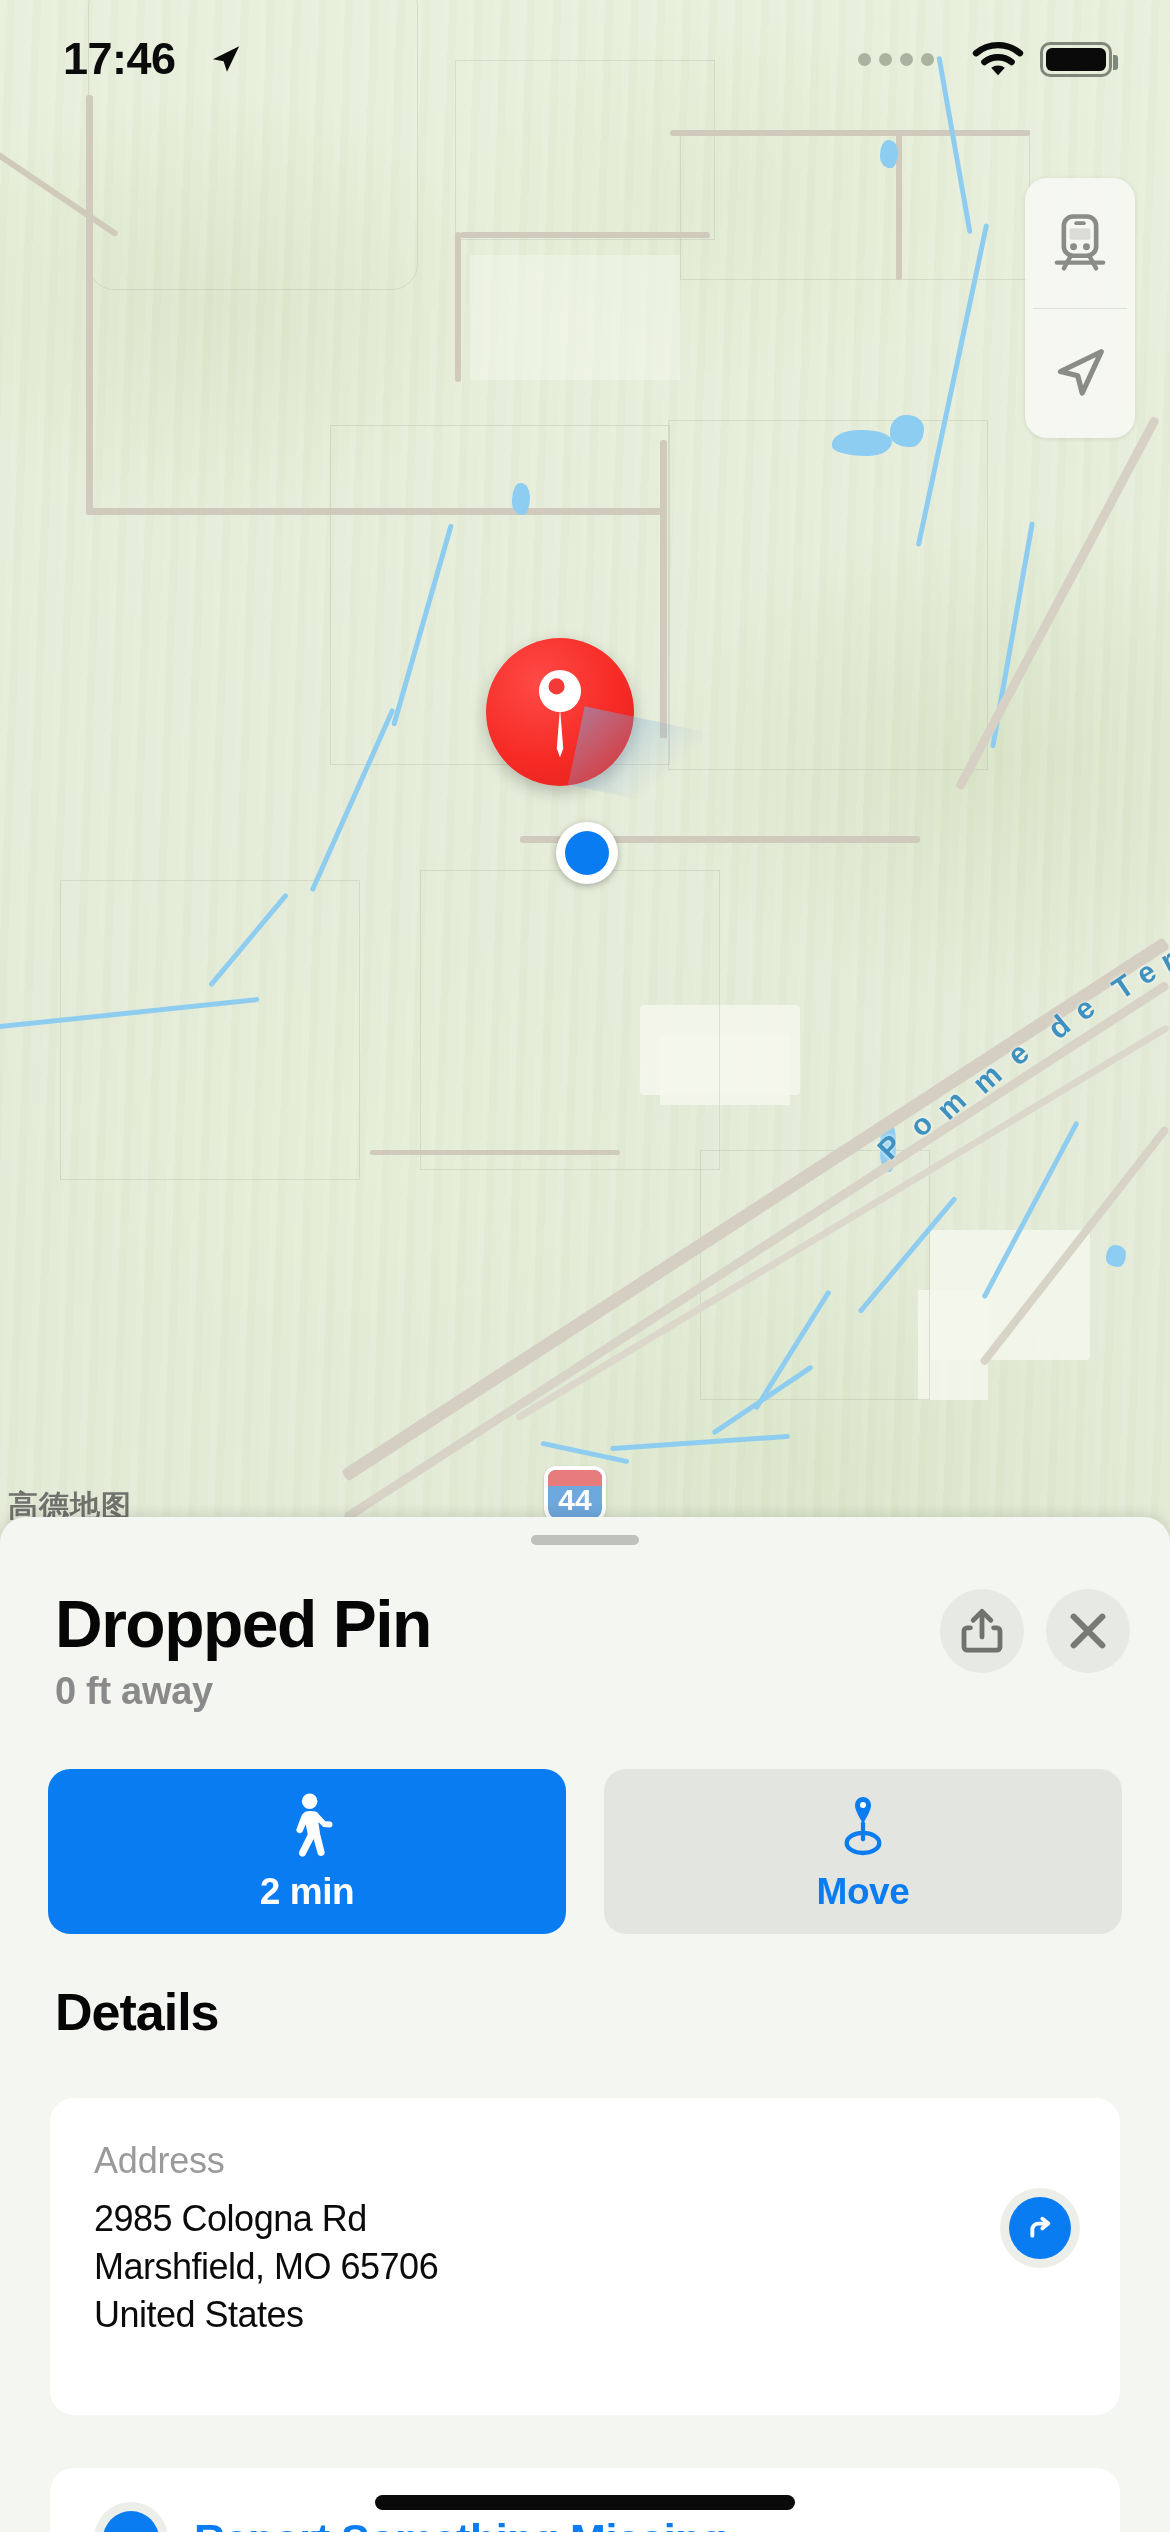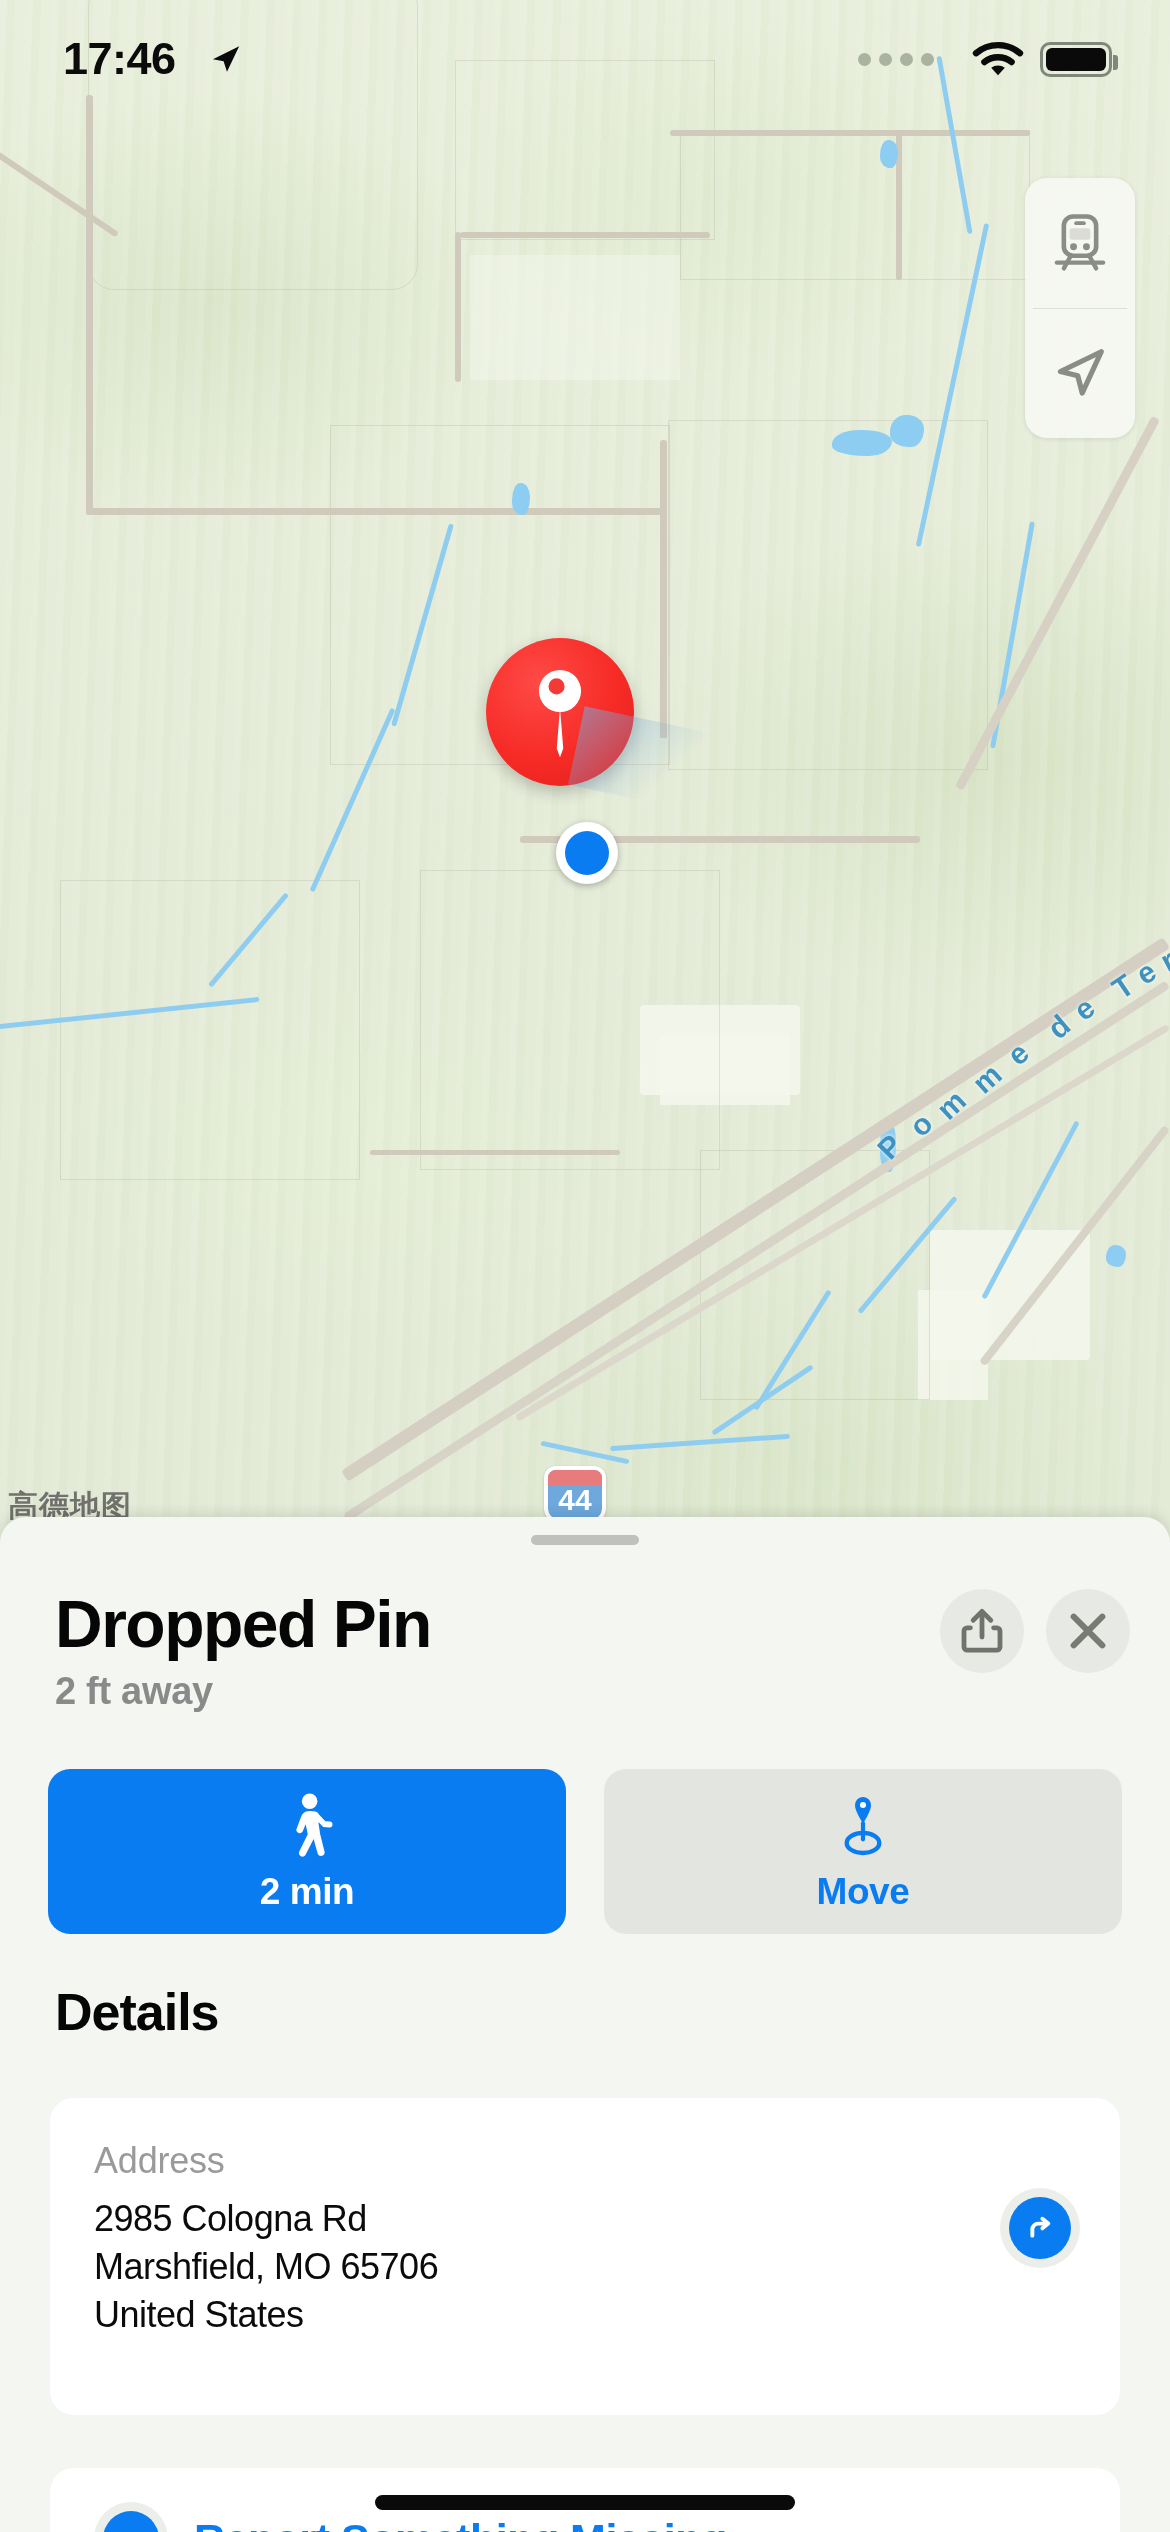--- a/index.html
+++ b/index.html
@@ -305,21 +305,21 @@
   <div id="userdot">
       <i></i>
     </div>
 
   <div id="sheet">
 
     <div id="grabber"></div>
 
     <div id="sheet-head">
       <div id="title">Dropped Pin</div>
-      <div id="subtitle">2 ft away</div>
+      <div id="subtitle">0 ft away</div>
     </div>
 
     <div id="headbtns">
       <div class="circbtn">
         <svg width="44" height="48" viewBox="0 0 22 24">
           <path d="M11 2.5 L11 15" stroke="#6f736c" stroke-width="2.4" stroke-linecap="round"></path>
           <path d="M6.6 6.6 L11 2.2 15.4 6.6" fill="none" stroke="#6f736c" stroke-width="2.4" stroke-linecap="round" stroke-linejoin="round"></path>
           <path d="M5.2 10.4 H3.6 a1.6 1.6 0 0 0-1.6 1.6 V20 a1.6 1.6 0 0 0 1.6 1.6 H18.4 A1.6 1.6 0 0 0 20 20 v-8 a1.6 1.6 0 0 0-1.6-1.6 H16.8" fill="none" stroke="#6f736c" stroke-width="2.4" stroke-linecap="round" stroke-linejoin="round"></path>
         </svg>
       </div>

